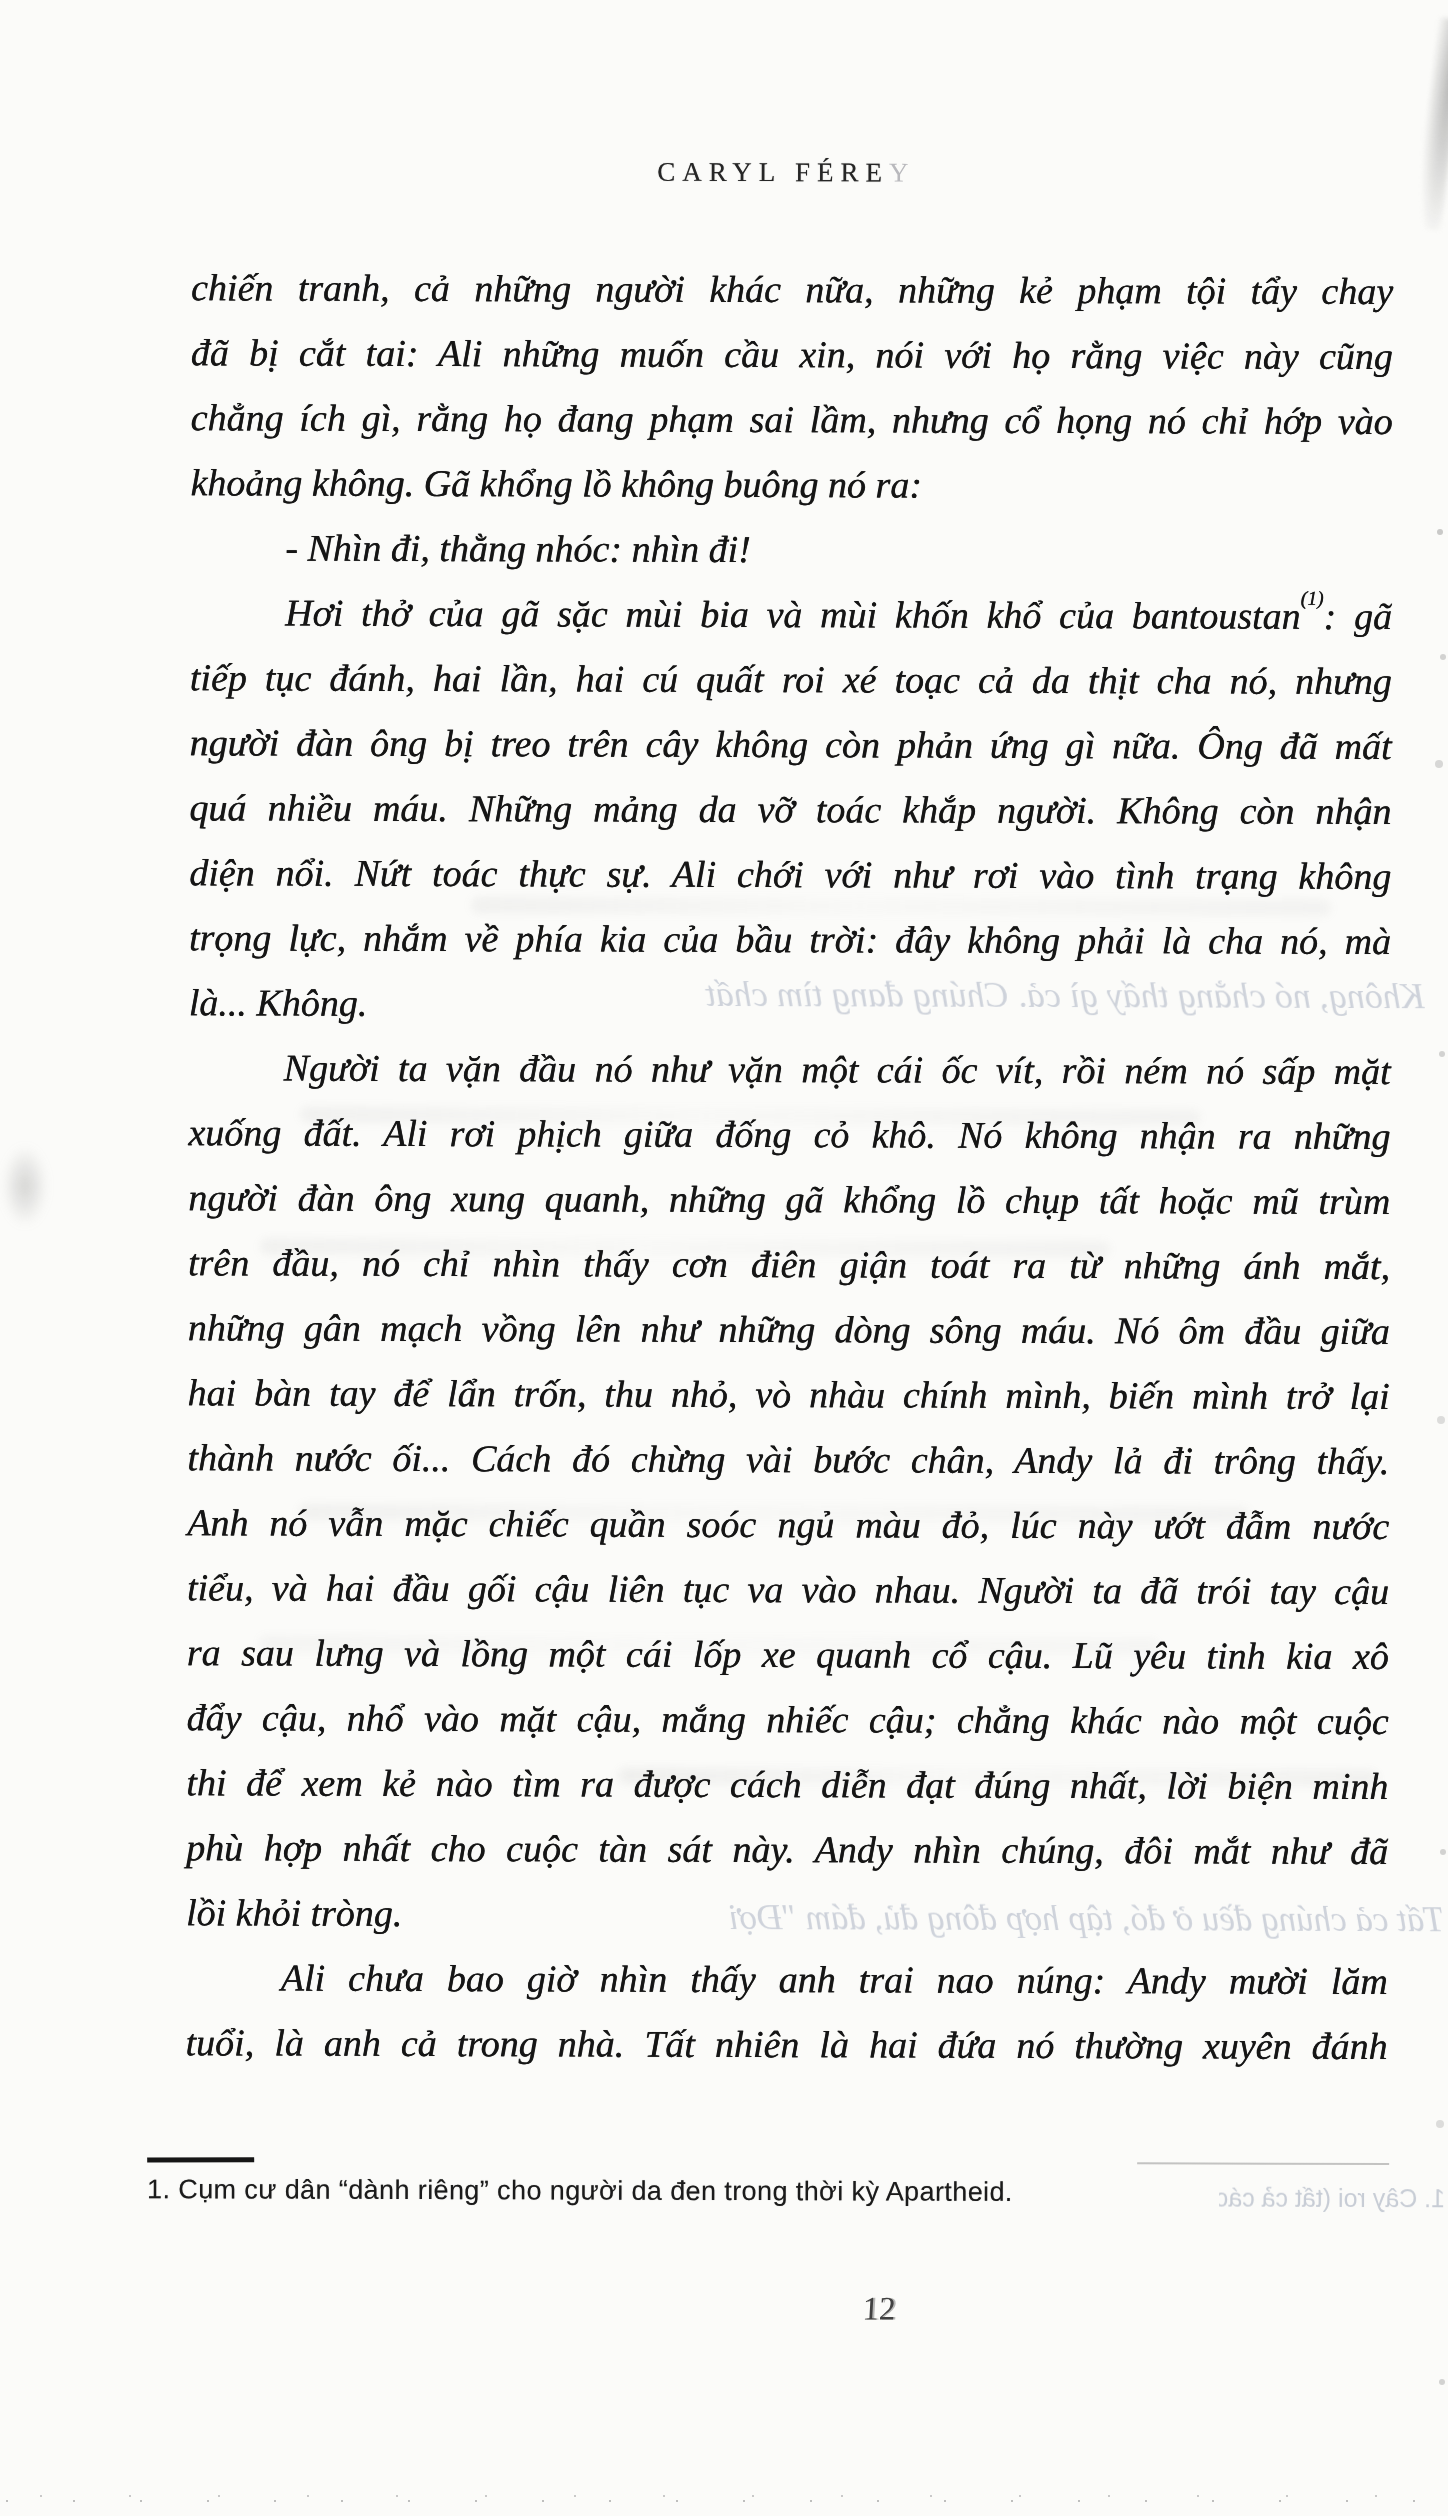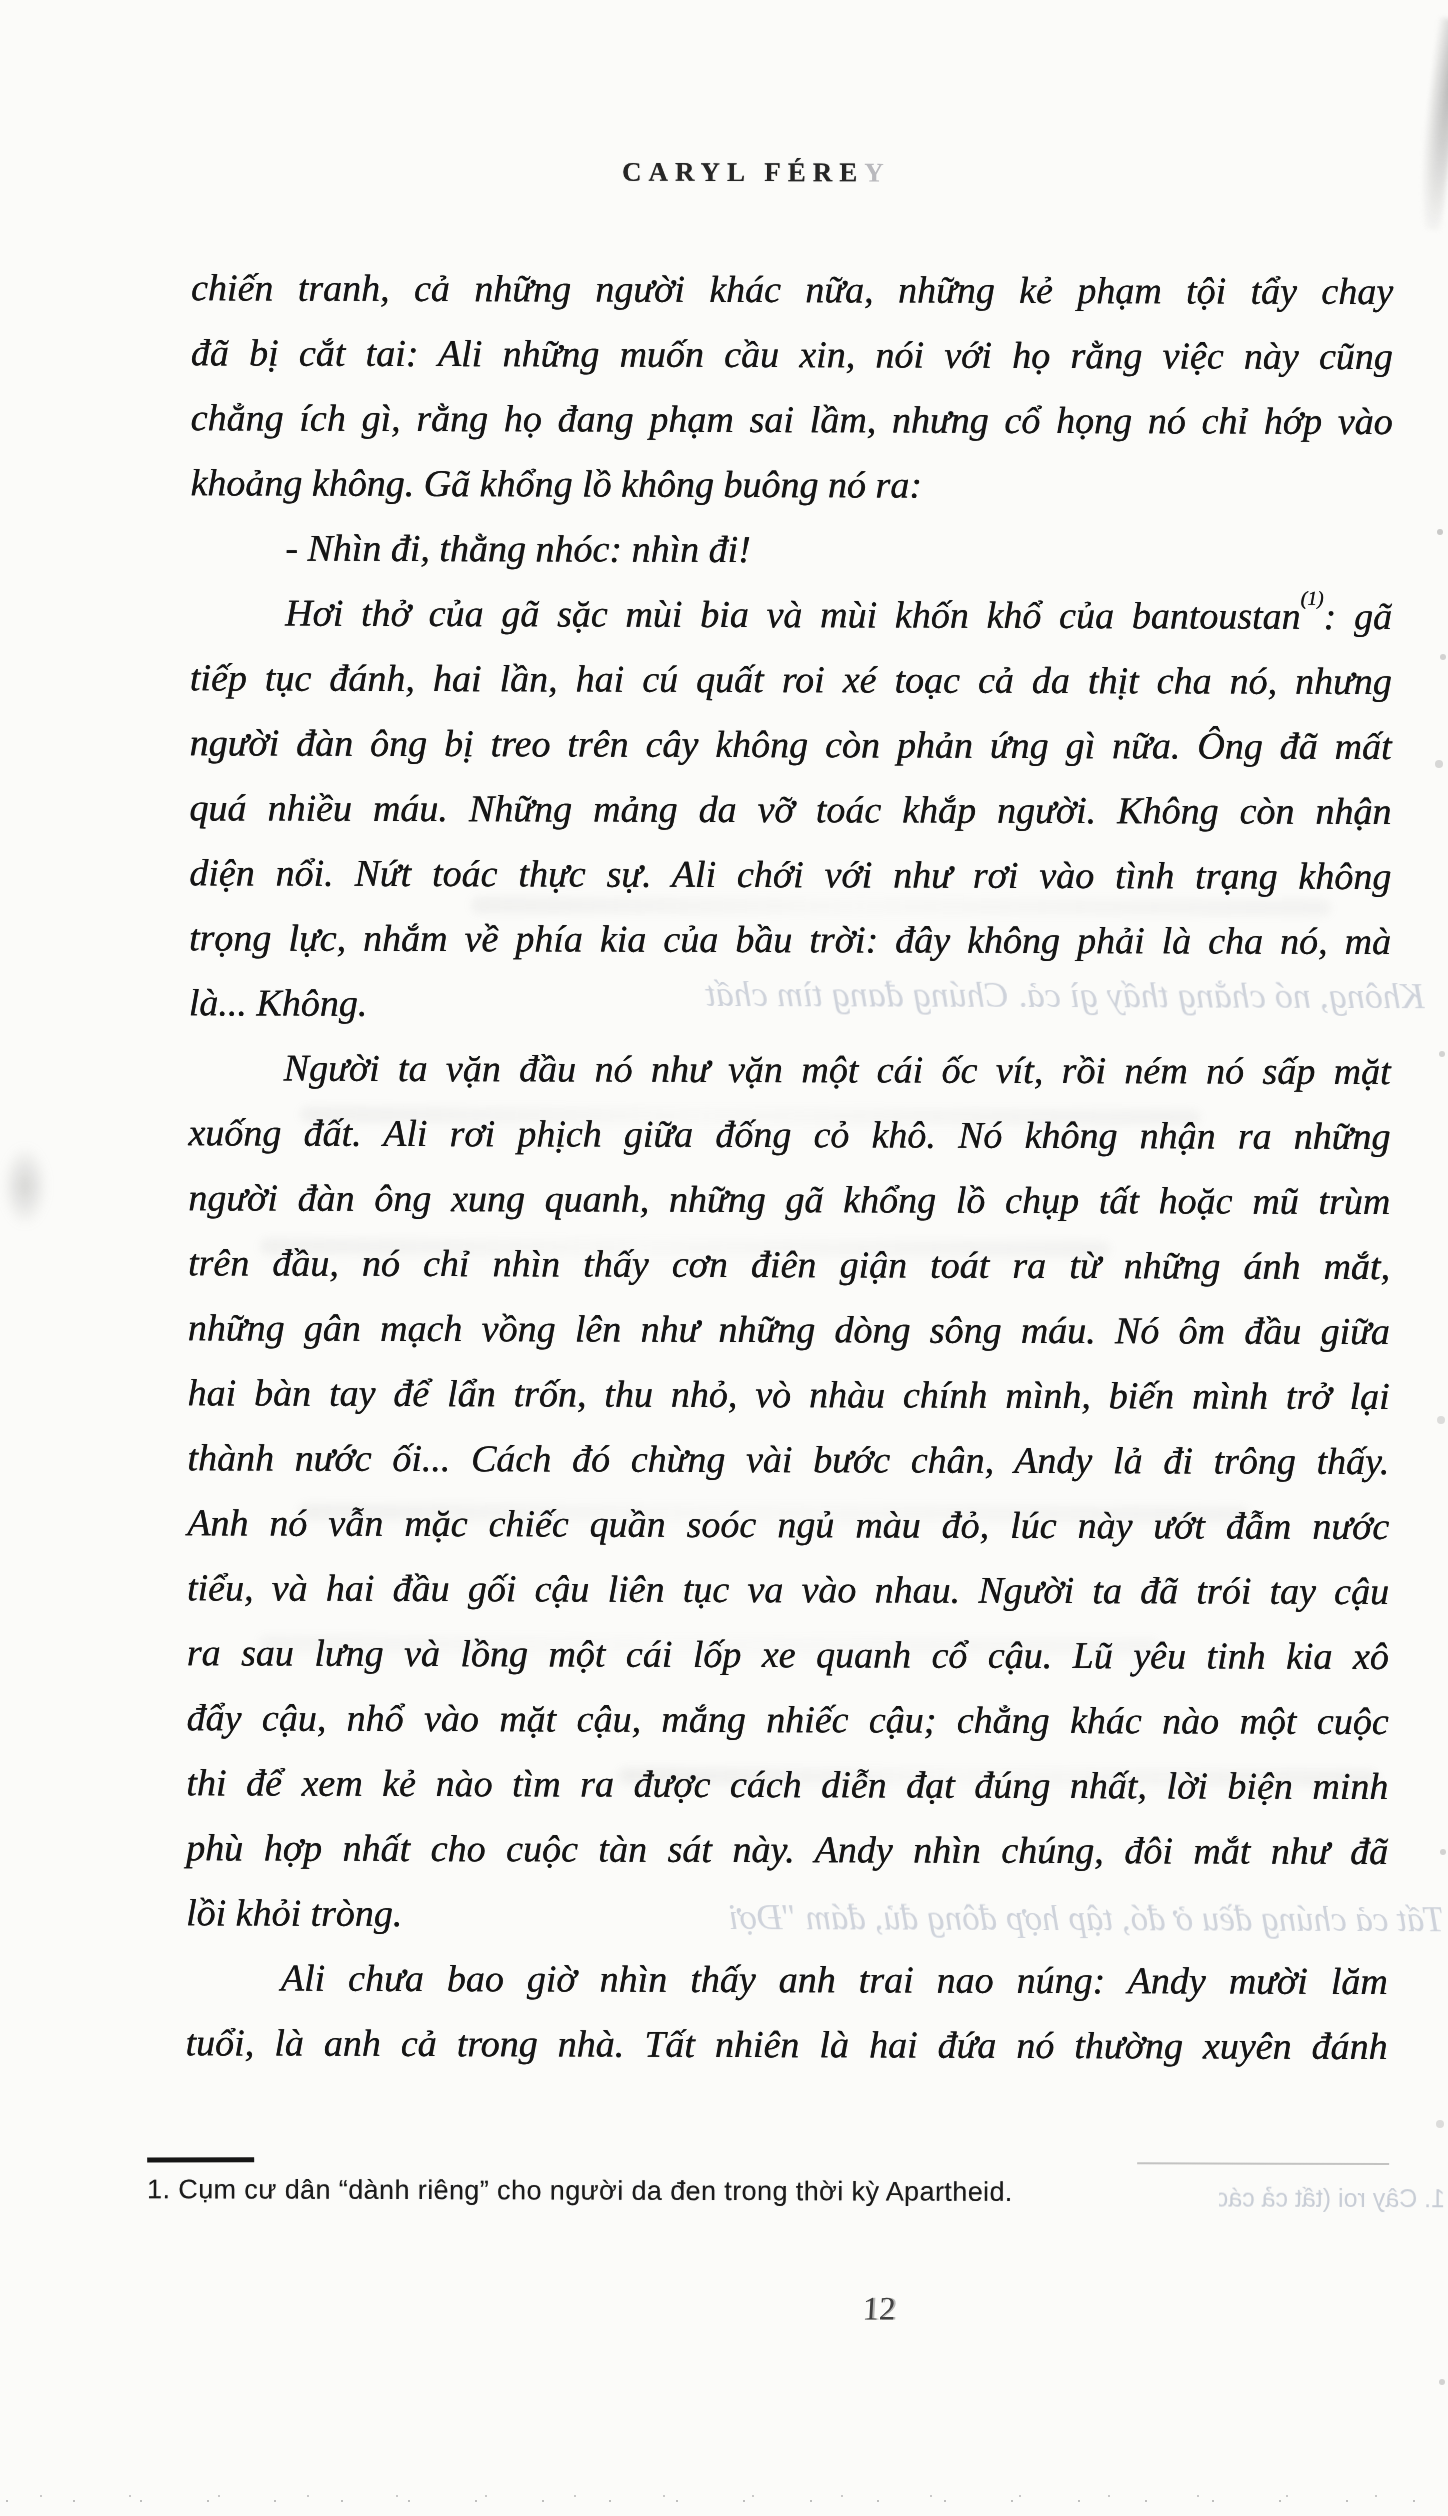--- a/index.html
+++ b/index.html
@@ -1,22 +1,22 @@
 <!DOCTYPE html>
 <html><head>
 <meta charset="utf-8">
 <style>
   html,body{margin:0;padding:0;}
   body{width:1448px;height:2516px;background:#e8e8e6;font-family:"Liberation Serif",serif;}
   .page{position:relative;width:1448px;height:2516px;background:#fbfbf9;overflow:hidden;}
   .sheet{position:absolute;inset:0;transform:rotate(0.18deg);transform-origin:50% 50%;}
 
   
-  .hdr{position:absolute;top:157px;left:753px;transform:translateX(-50%);
-       white-space:nowrap;font-family:"Liberation Serif",serif;font-weight:700;
+  .hdr{position:absolute;top:157px;left:783px;transform:translateX(-50%);
+       white-space:nowrap;font-family:"Liberation Serif",serif;font-weight:400;
        font-size:27px;letter-spacing:7px;color:#262626;
        text-shadow:0 0 .8px rgba(20,20,20,.55);text-align:center;}
   .hdr .fade{color:#b9b9bd;text-shadow:none;}
 
   
   .body-text{position:absolute;left:188px;top:257px;width:1202px;
        font-family:"Liberation Serif","DejaVu Serif",serif;font-style:italic;
        font-size:38px;color:#151515;text-shadow:0.3px 0 0 #2a2a2a, 0 0 1px rgba(0,0,0,.28);}
   .line{height:65px;line-height:65px;}
   .line.j{text-align:justify;text-align-last:justify;}

